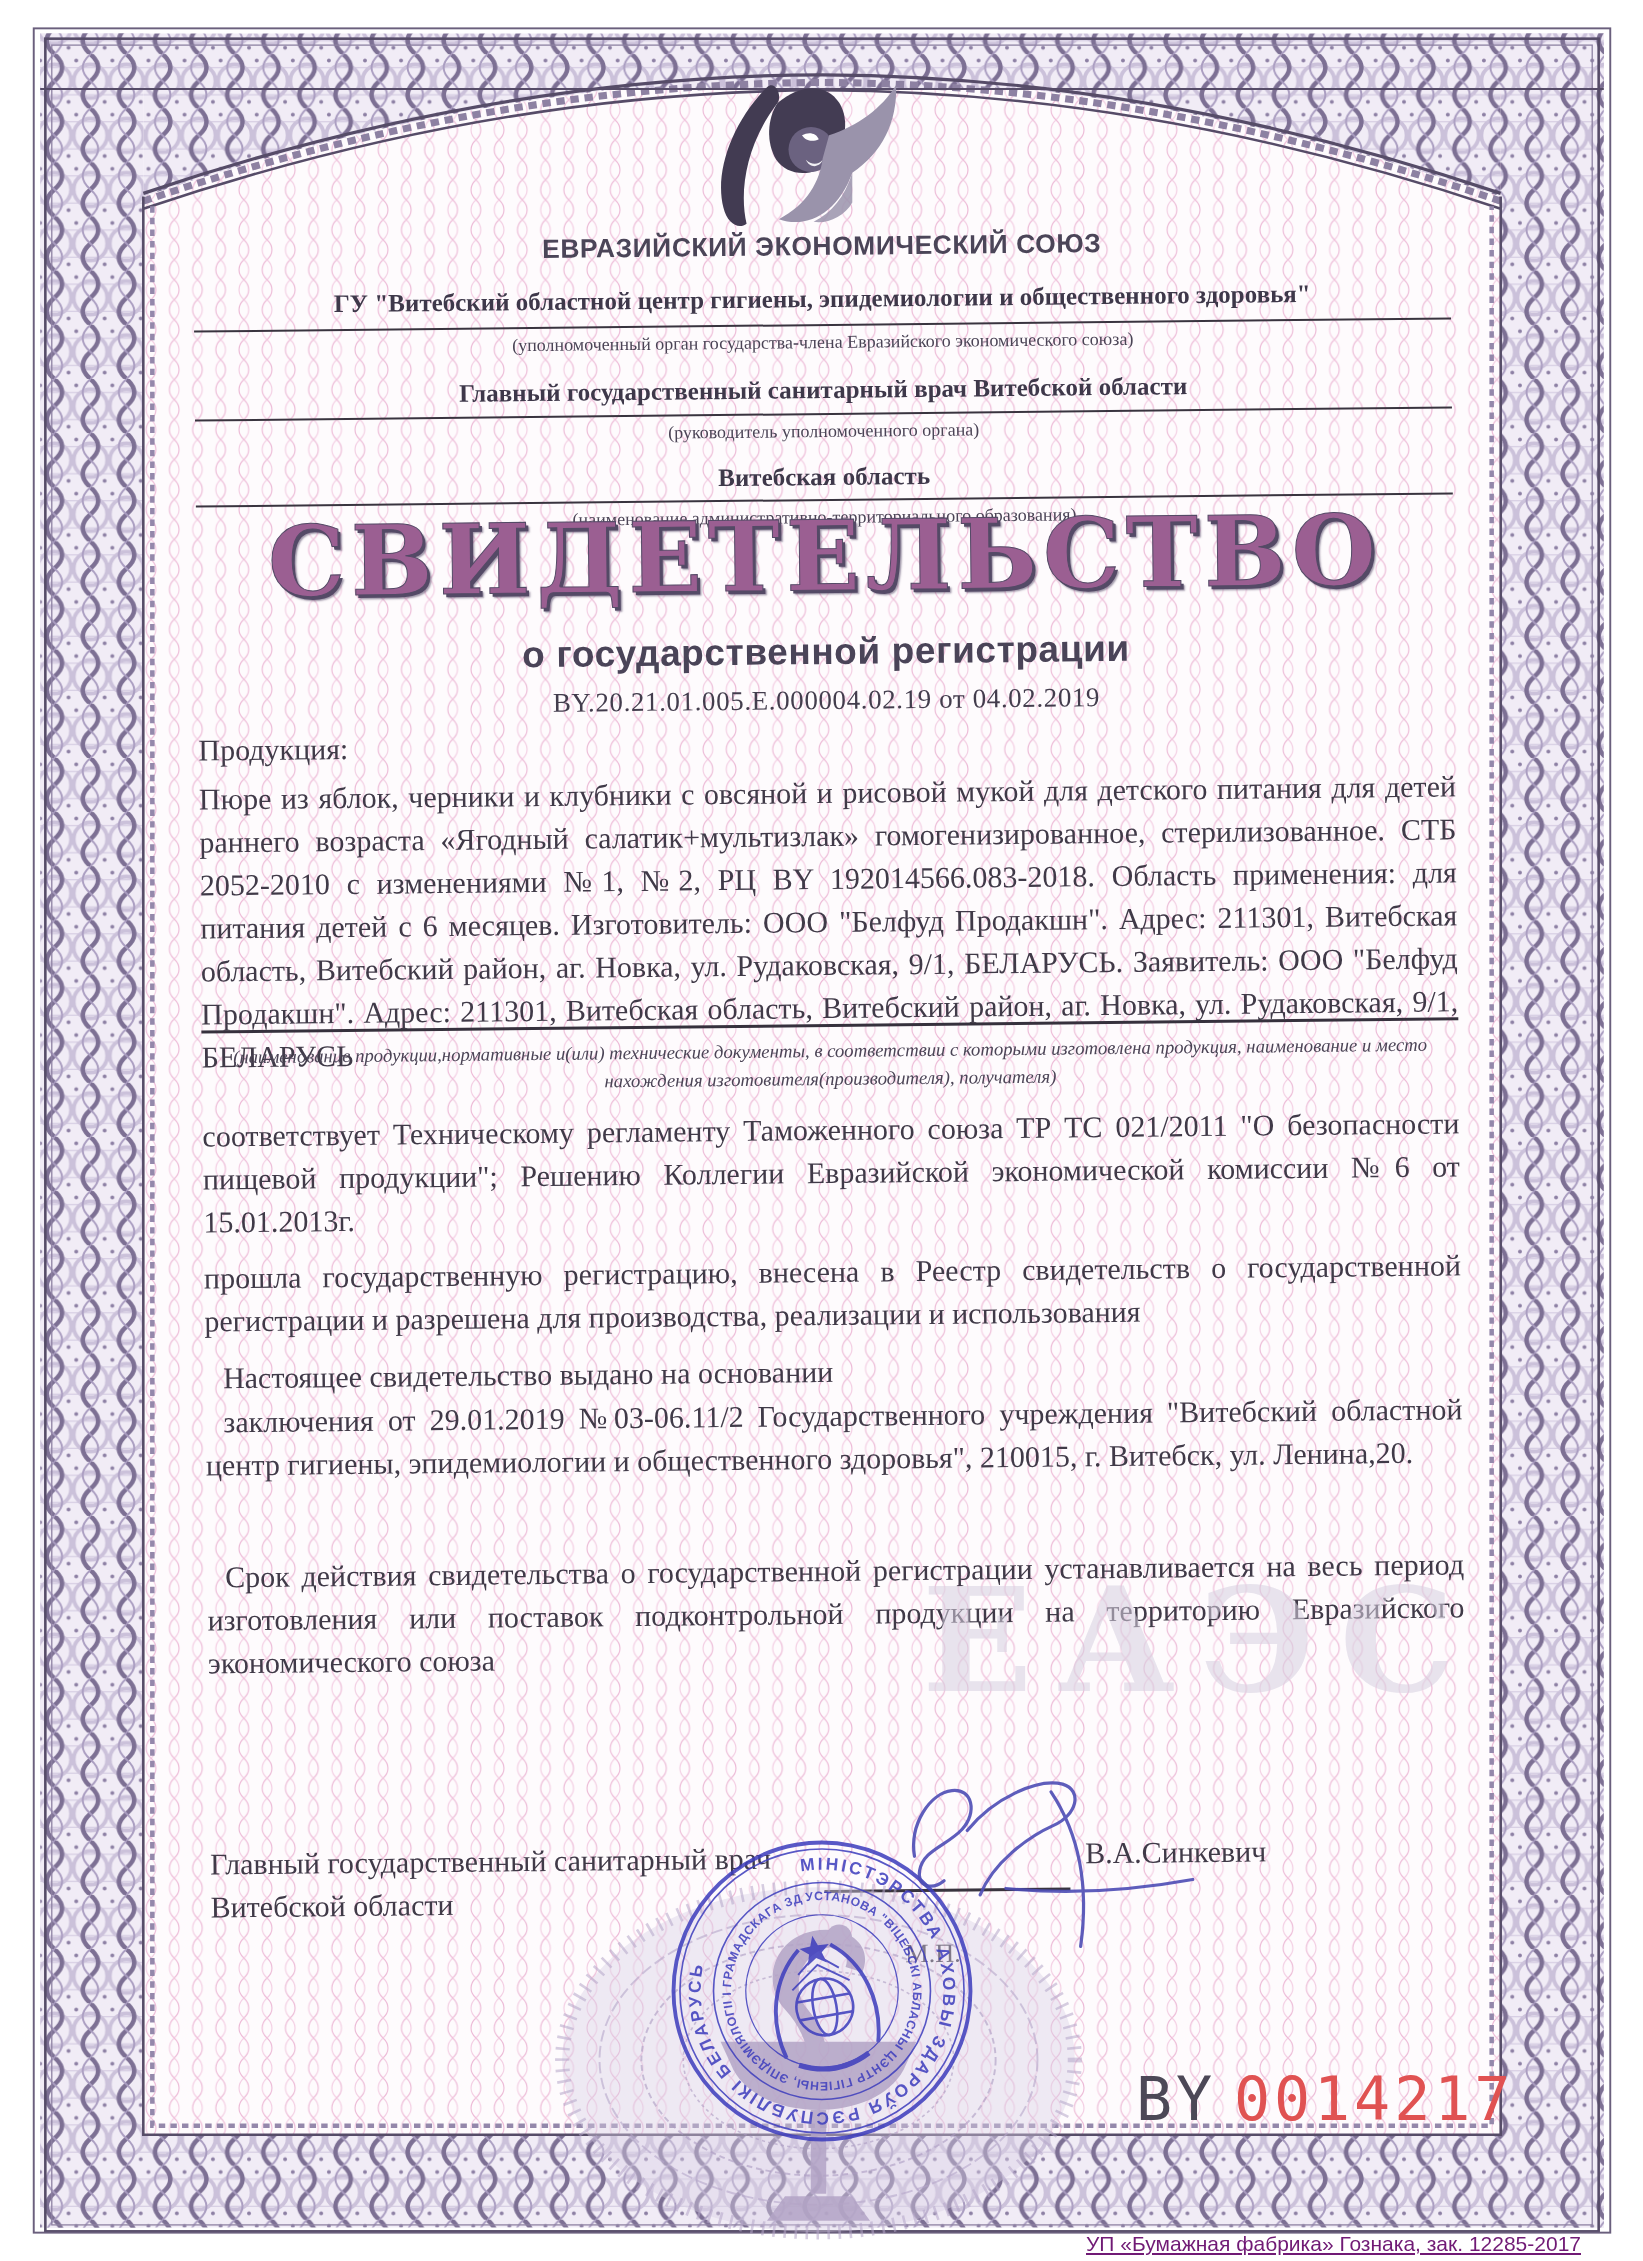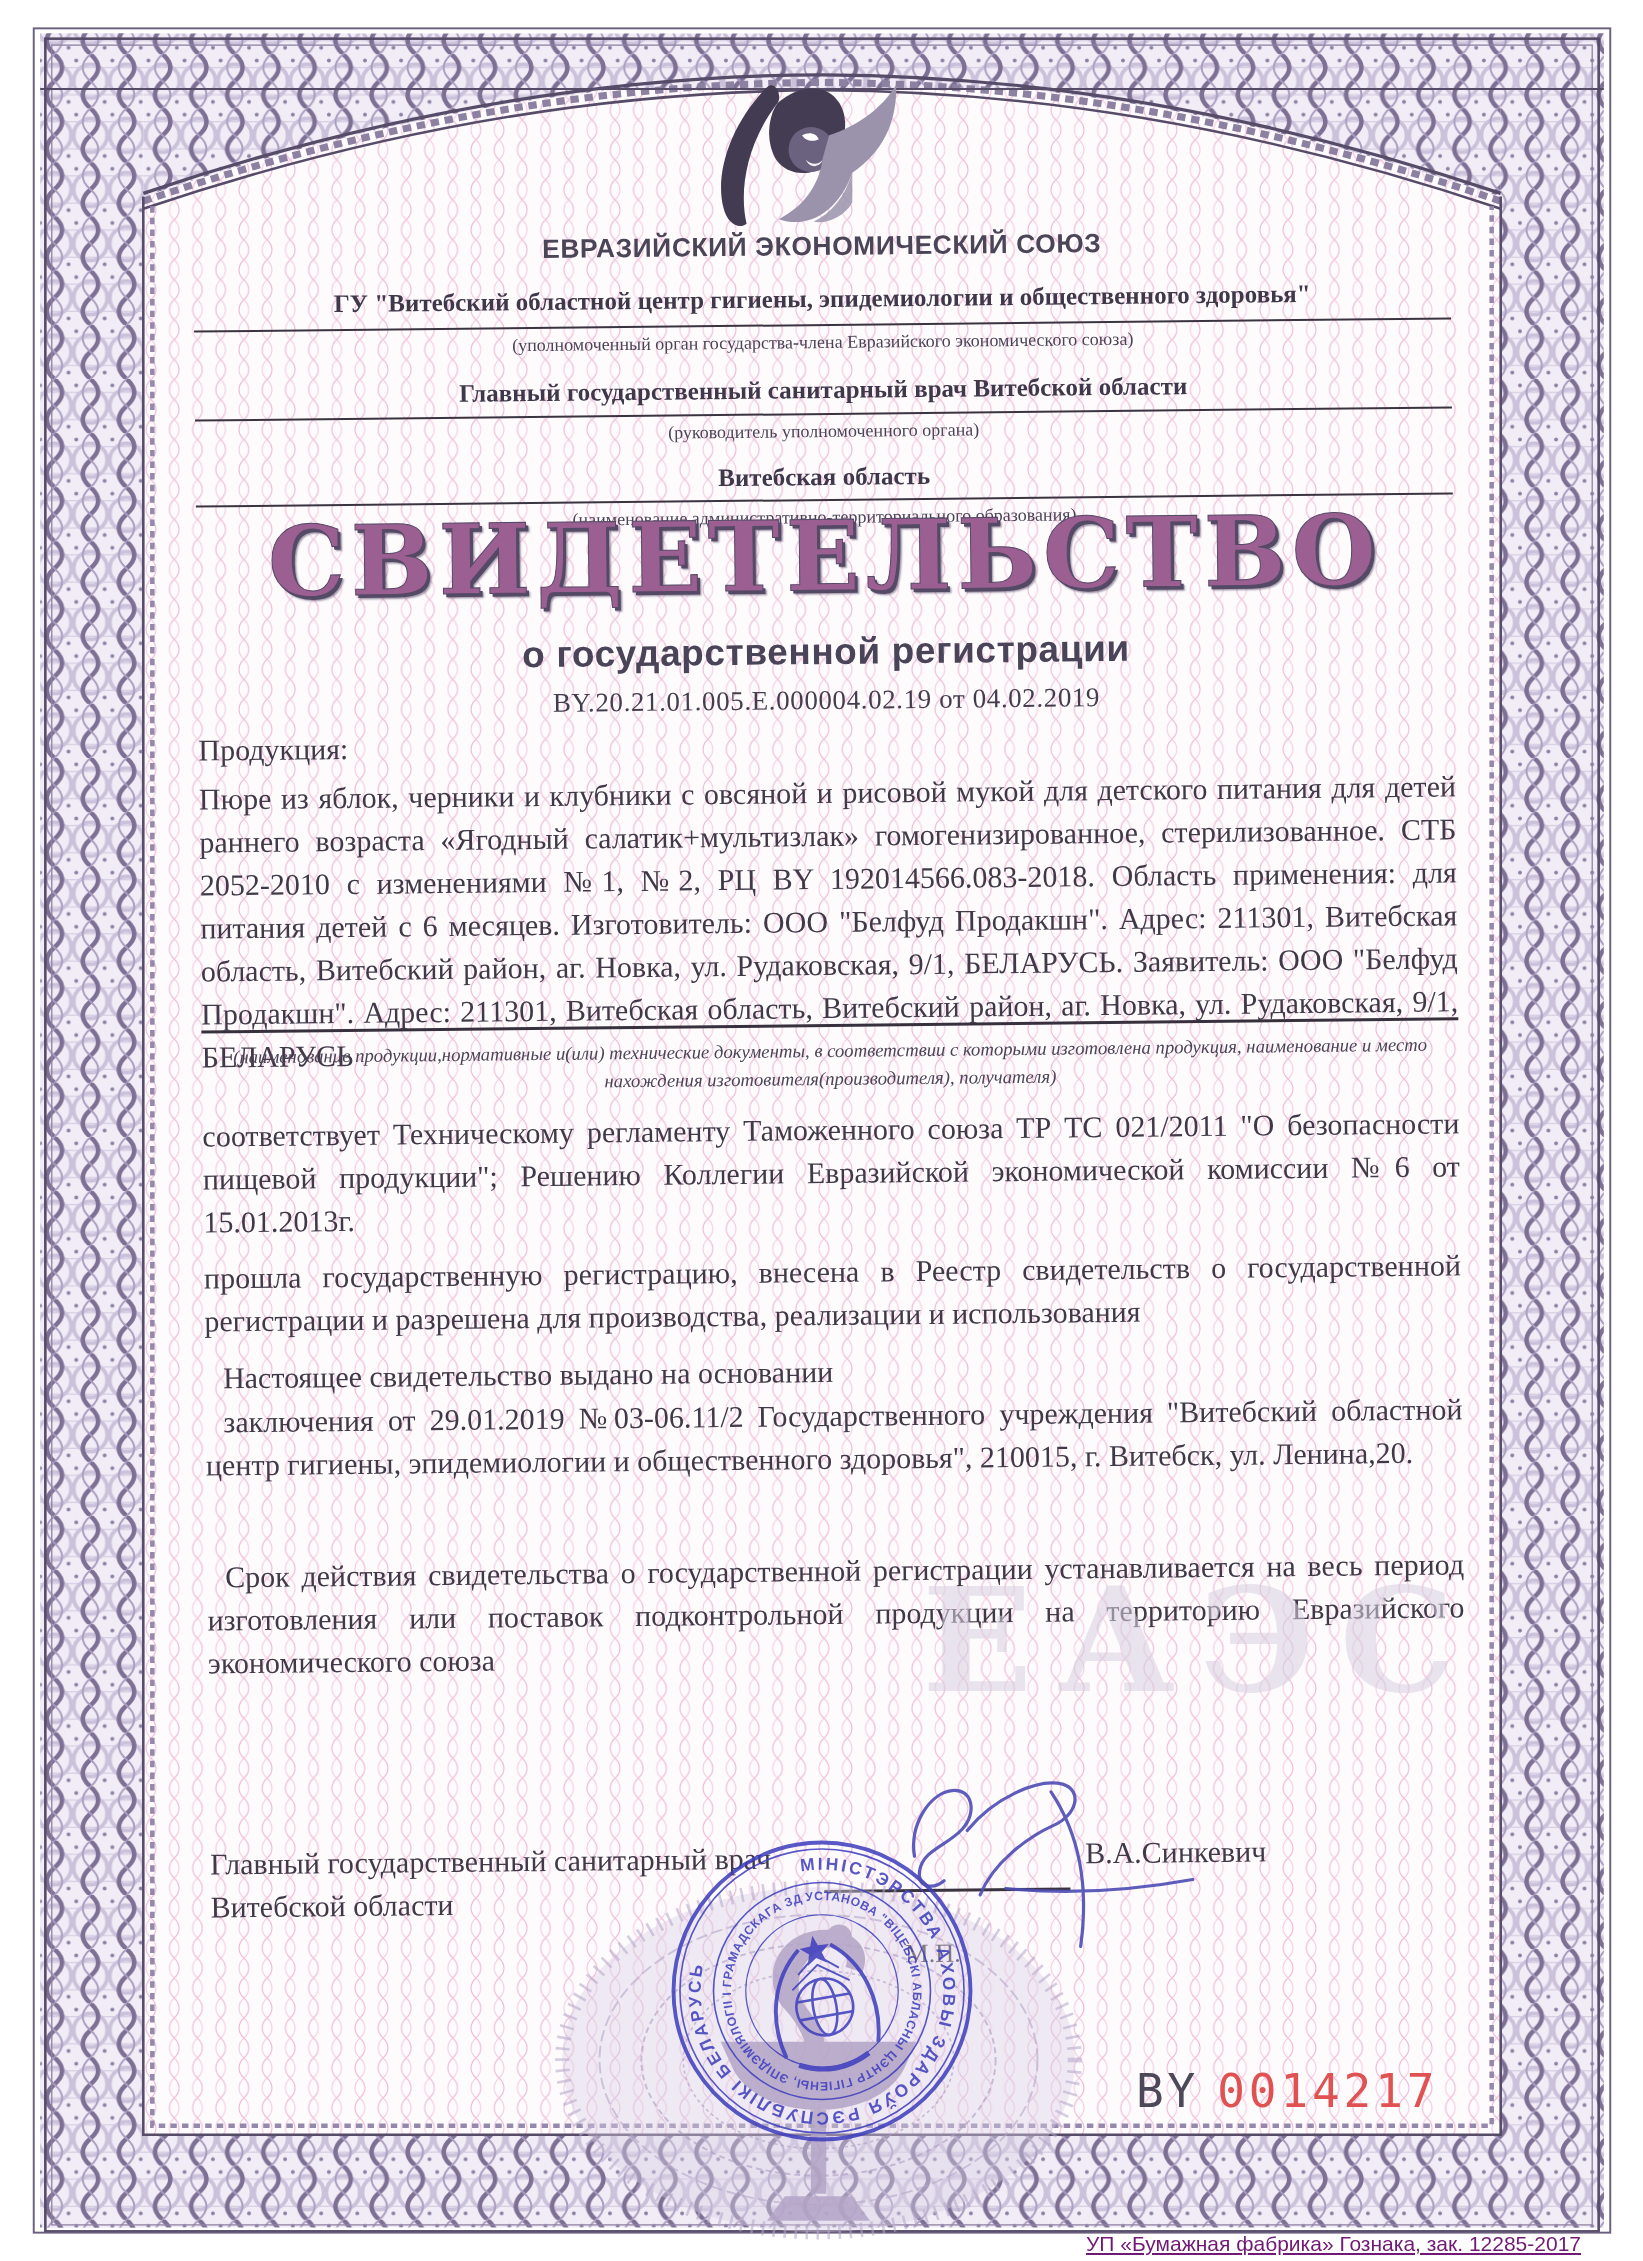--- a/index.html
+++ b/index.html
@@ -49,21 +49,21 @@
   .seal-mark{position:absolute;left:694px;top:1713px;font-size:26.4px;color:#3f3a48;}
   
   .rosette-svg{position:absolute;left:548px;top:1873px;width:541px;height:380px;}
   .stamp-svg{position:absolute;left:669px;top:1838px;width:306px;height:306px;opacity:.93;}
   .ink-svg{position:absolute;left:890px;top:1753px;width:322px;height:213px;}
   .eaeu-watermark{
     position:absolute;left:922px;top:1555px;font-family:"DejaVu Serif", serif;font-weight:bold;
     font-size:145px;letter-spacing:24.5px;color:#d7d0e0;opacity:.55;
   }
   .serial{position:absolute;left:1136px;top:2064px;font-family:"DejaVu Sans Mono", monospace;
-    font-size:46px;letter-spacing:3.9px;white-space:nowrap;text-align:right;}
+    font-size:60px;letter-spacing:3.9px;white-space:nowrap;text-align:right;}
   .serial .prefix{color:#4c4857;}
   .serial .number{color:#e05252;margin-left:18px;}
   .printer-note{
     position:absolute;right:63px;top:2232px;font-family:"Liberation Sans", sans-serif;
     font-size:21px;color:#701a75;text-decoration:underline;
   }
 </style>
 </head>
 <body>
 

